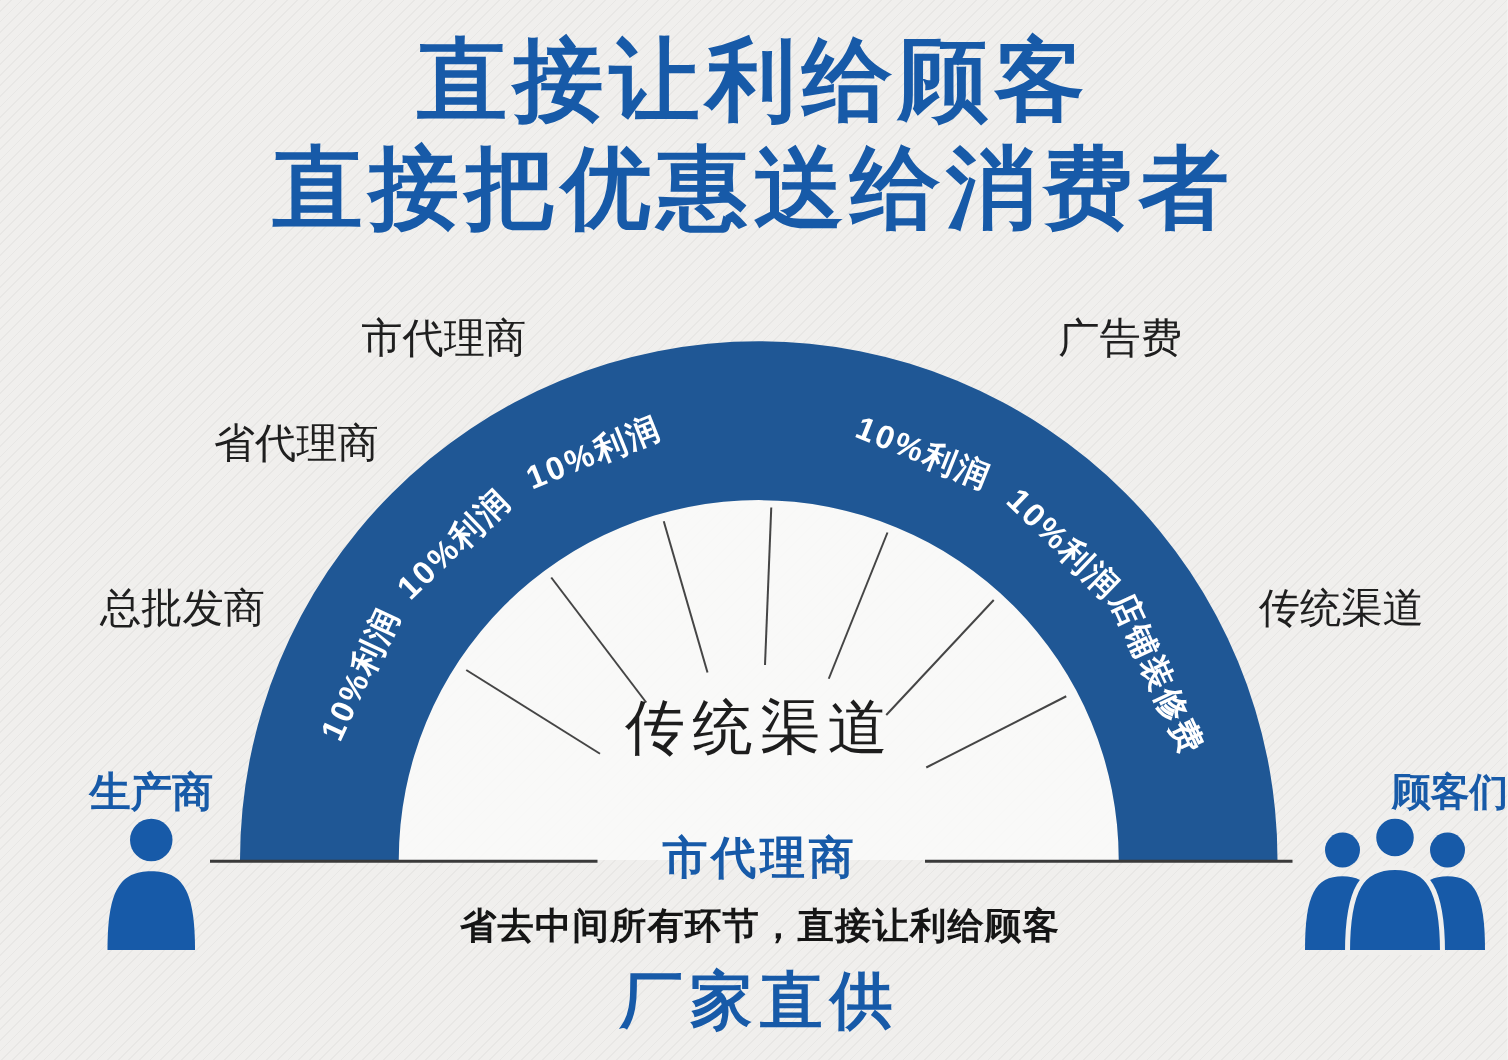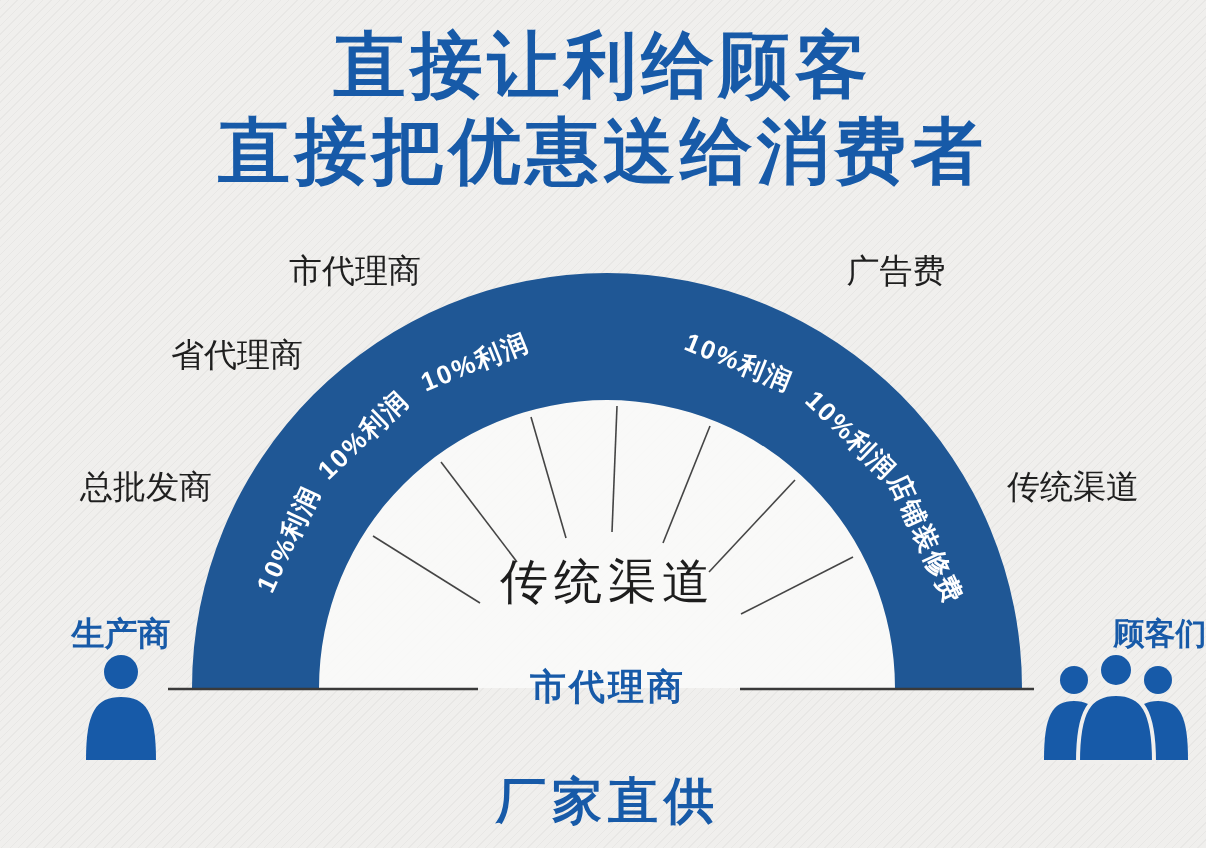--- a/index.html
+++ b/index.html
@@ -134,15 +134,16 @@
   <svg class="icon" style="left:1036px; top:650px;" width="160" height="114" viewBox="0 0 160 114">
     <circle class="fig" cx="38" cy="30" r="14"></circle>
     <path class="fig" d="M8 110 C8 66 16 51 38 51 C60 51 68 66 68 110 Z"></path>
     <circle class="fig" cx="122" cy="30" r="14"></circle>
     <path class="fig" d="M92 110 C92 66 100 51 122 51 C144 51 152 66 152 110 Z"></path>
     <circle class="fig-front" cx="80" cy="20" r="17"></circle>
     <path class="fig-front" d="M42 112 C42 60 54 44 80 44 C106 44 118 60 118 112 Z"></path>
   </svg>
 
   <div class="blue-lbl our-channel">市代理商</div>
+  <div class="channel-desc">省去中间所有环节，直接让利给顾客</div>
   <div class="blue-lbl footer-lbl">厂家直供</div>
 
 </div>
 
 </body></html>

